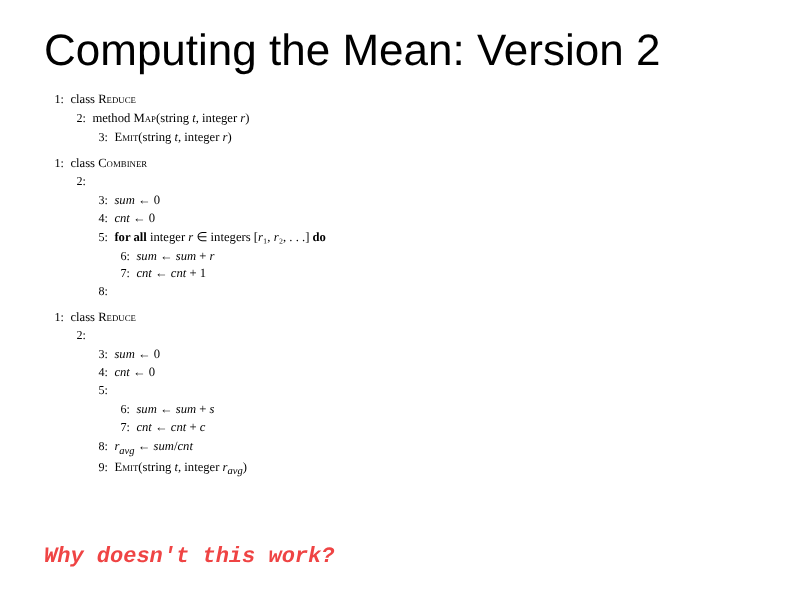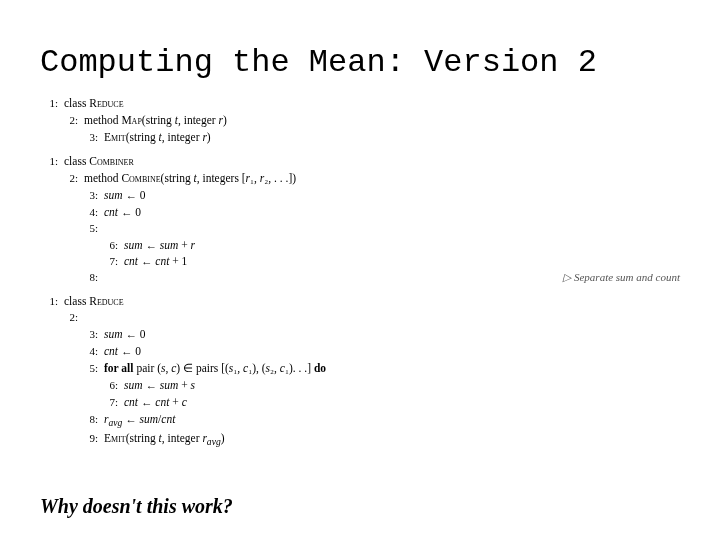--- a/index.html
+++ b/index.html
@@ -10,26 +10,25 @@
       font-family: 'Times New Roman', Times, serif;
       overflow: hidden;
     }
     .page {
       width: 720px;
       height: 540px;
       padding: 24px 40px 20px 40px;
       position: relative;
     }
     .title {
-      font-size: 32px;
+      font-size: 40px;
       font-weight: normal;
       color: #000;
       margin-bottom: 14px;
-      font-family: Liberation Mono, monospace;
-      margin-top: 20px;
+      font-family: Liberation Sans, sans-serif;
     }
     .code-block {
       font-family: 'Times New Roman', Times, serif;
       font-size: 11.5px;
       line-height: 1.45;
       color: #000;
       margin-bottom: 8px;
     }
     .code-line {
       display: flex;
@@ -54,22 +53,22 @@
       font-size: 11px;
     }
     .section {
       margin-bottom: 7px;
     }
     .bottom-question {
       position: absolute;
       bottom: 22px;
       left: 40px;
       font-size: 20px;
-      color: #000000;
-      font-family: Liberation Serif, serif;
+      color: #ef4444;
+      font-family: Liberation Mono, monospace;
       font-weight: bold;
       font-style: italic;
     }
     .math { font-style: italic; }
     .sc { font-variant: small-caps; }
   </style>
 </head>
 <body>
 
 <div class="page">
@@ -91,44 +90,43 @@
     </div>
   </div>
 
   <div class="section code-block">
     <div class="code-line">
       <span class="line-num">1:</span>
       <span>class <span class="sc">Combiner</span></span>
     </div>
     <div class="code-line indent1">
       <span class="line-num">2:</span>
-      <span>method <span class="sc">Combine</span>(string <span class="math">t</span>, integers [<span class="math">r</span>₁, <span class="math">r</span>₂, . . .])</span>
     </div>
     <div class="code-line indent2">
       <span class="line-num">3:</span>
       <span><span class="math">sum</span> ← 0</span>
     </div>
     <div class="code-line indent2">
       <span class="line-num">4:</span>
       <span><span class="math">cnt</span> ← 0</span>
     </div>
     <div class="code-line indent2">
       <span class="line-num">5:</span>
+      <span><b>for all</b> integer <span class="math">r</span> ∈ integers [<span class="math">r</span>₁, <span class="math">r</span>₂, . . .] <b>do</b></span>
     </div>
     <div class="code-line indent3">
       <span class="line-num">6:</span>
       <span><span class="math">sum</span> ← <span class="math">sum</span> + <span class="math">r</span></span>
     </div>
     <div class="code-line indent3">
       <span class="line-num">7:</span>
       <span><span class="math">cnt</span> ← <span class="math">cnt</span> + 1</span>
     </div>
     <div class="code-line indent2">
       <span class="line-num">8:</span>
-      <span class="comment">▷ Separate sum and count</span>
     </div>
   </div>
 
   <div class="section code-block">
     <div class="code-line">
       <span class="line-num">1:</span>
       <span>class <span class="sc">Reduce</span></span>
     </div>
     <div class="code-line indent1">
       <span class="line-num">2:</span>
@@ -136,21 +134,20 @@
     <div class="code-line indent2">
       <span class="line-num">3:</span>
       <span><span class="math">sum</span> ← 0</span>
     </div>
     <div class="code-line indent2">
       <span class="line-num">4:</span>
       <span><span class="math">cnt</span> ← 0</span>
     </div>
     <div class="code-line indent2">
       <span class="line-num">5:</span>
-      <span><b>for all</b> pair (<span class="math">s</span>, <span class="math">c</span>) ∈ pairs [(<span class="math">s</span>₁, <span class="math">c</span>₁), (<span class="math">s</span>₂, <span class="math">c</span>₁). . .] <b>do</b></span>
     </div>
     <div class="code-line indent3">
       <span class="line-num">6:</span>
       <span><span class="math">sum</span> ← <span class="math">sum</span> + <span class="math">s</span></span>
     </div>
     <div class="code-line indent3">
       <span class="line-num">7:</span>
       <span><span class="math">cnt</span> ← <span class="math">cnt</span> + <span class="math">c</span></span>
     </div>
     <div class="code-line indent2">

